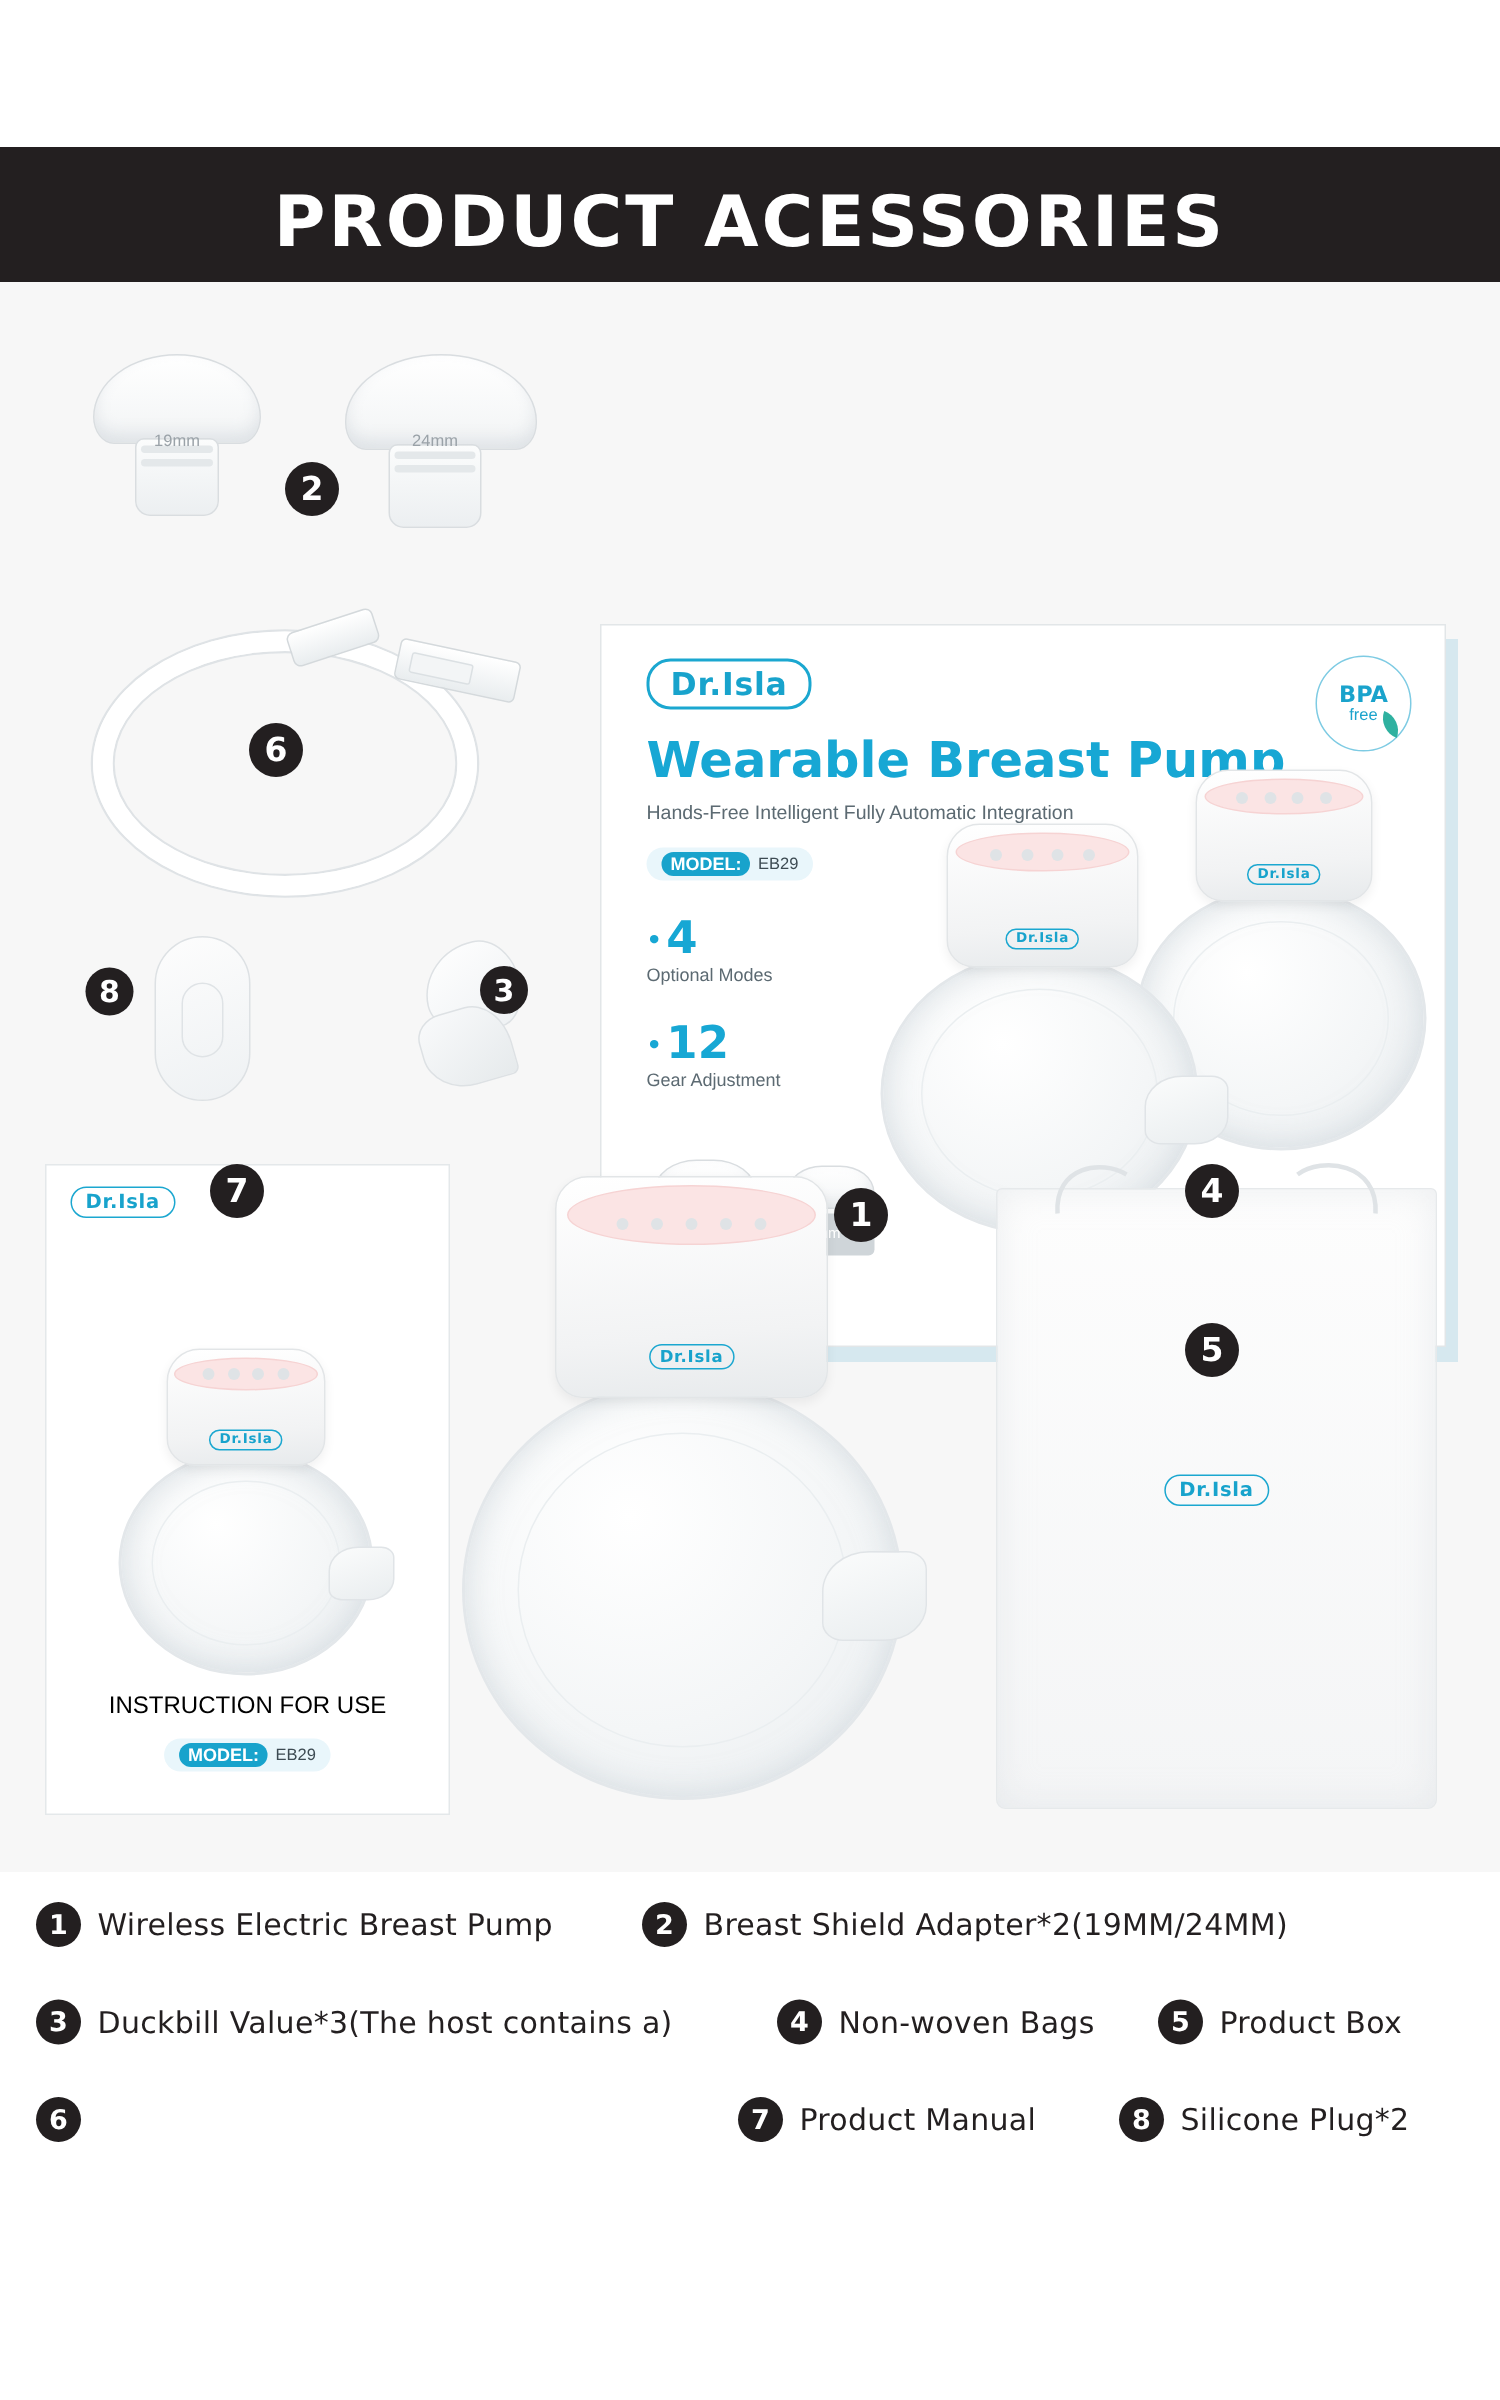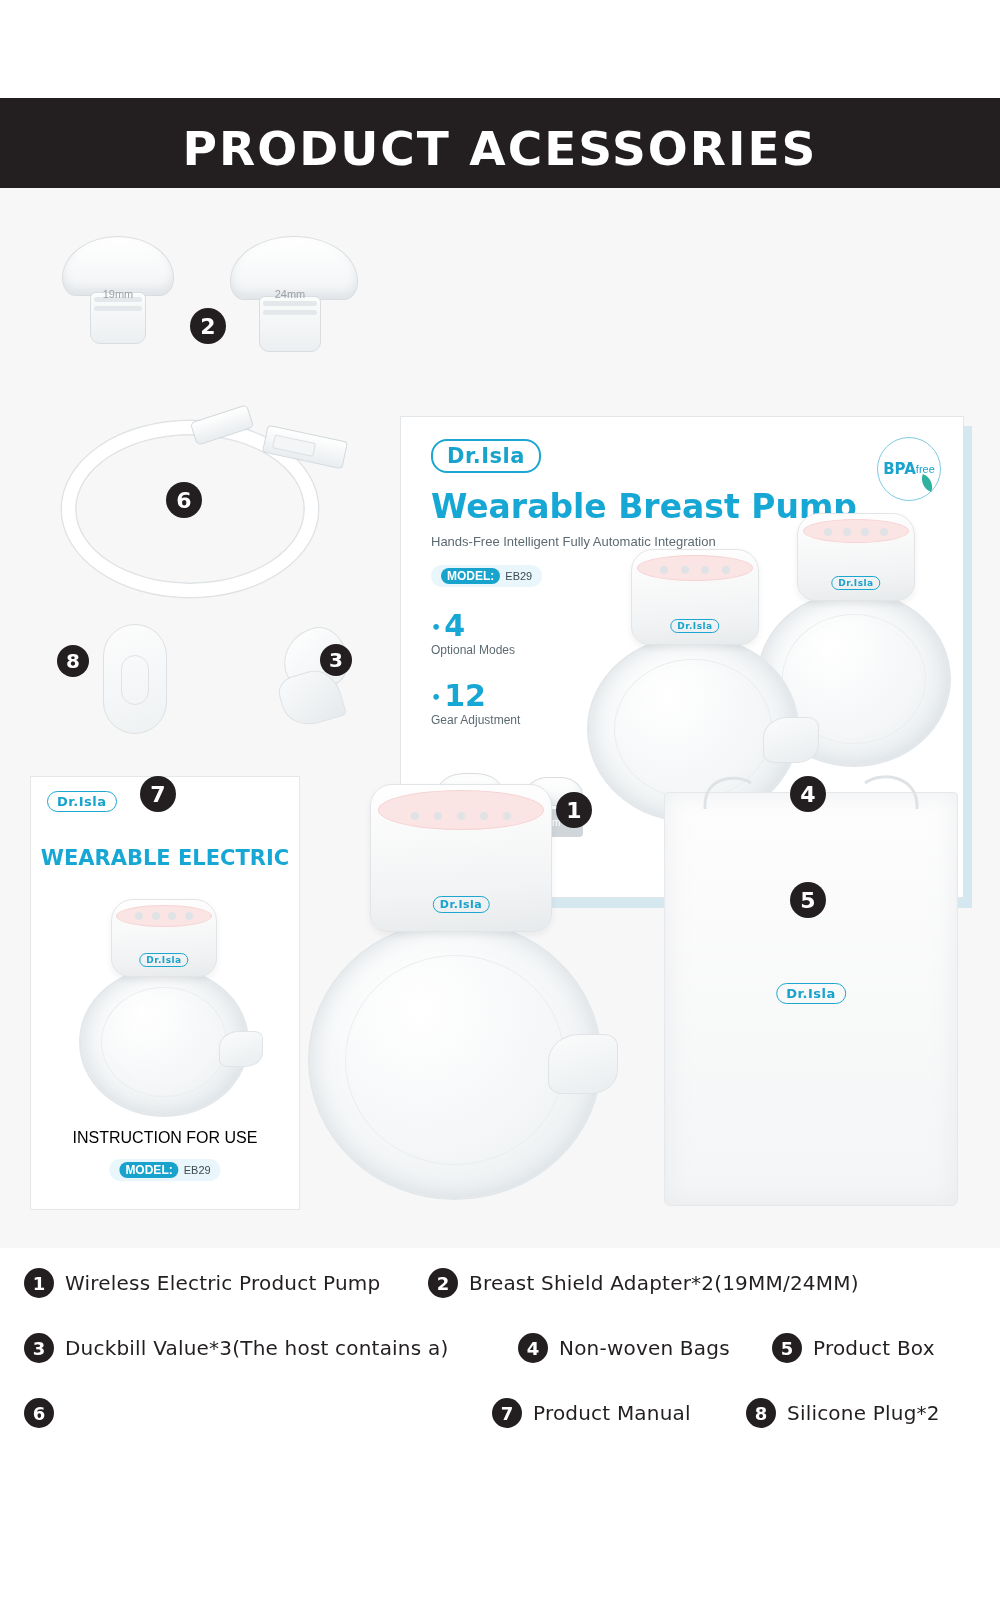--- a/index.html
+++ b/index.html
@@ -134,21 +134,21 @@
     background:#e9f6fb;border-radius:11px;padding:3px 10px;font-size:11px;color:#3d4b53;
   }
   .model-pill b{background:#18a3cc;color:#fff;border-radius:8px;padding:1px 6px;font-size:12px;}
   .spec{margin-top:24px;}
   .spec .num{color:#17a7d4;font-size:30px;font-weight:bold;line-height:1;
     font-family:"DejaVu Sans", sans-serif;}
   .spec .num:before{content:"•";font-size:16px;vertical-align:middle;margin-right:3px;}
   .spec .cap{color:#5c6a72;font-size:12px;margin-top:2px;}
   .bpa{
     position:absolute;right:22px;top:20px;width:62px;height:62px;border-radius:50%;
-    border:1.6px solid #7ecbe3;display:flex;flex-direction:row;
+    border:1.6px solid #7ecbe3;display:flex;flex-direction:column;
     align-items:center;justify-content:center;color:#1aa3cc;
   }
   .bpa b{font-size:15px;line-height:1;font-family:"DejaVu Sans", sans-serif;}
   .bpa span{font-size:11px;}
   .leaf{position:absolute;right:6px;bottom:10px;width:14px;height:14px;
     background:#2fb1a0;border-radius:0 100% 0 100%;transform:rotate(20deg);}
 
   .size-swatch{
     position:absolute;left:36px;bottom:60px;width:146px;height:28px;
     background:#cfd5d9;border-radius:4px;display:flex;
@@ -347,21 +347,20 @@
         </div>
       </div>
     </div>
     <div class="bubble lg" style="left:790px;top:694px;">5</div>
 
     <div class="manual">
       <div style="position:absolute;left:16px;top:14px;">
         <div class="brand-pill sm">Dr.Isla</div>
       </div>
       <div style="position:absolute;left:0;right:0;top:68px;">
-        <h3>WEARABLE ELECTRIC</h3>
       </div>
 
       <div class="pump" style="left:48px;top:122px;width:180px;height:208px;">
         <div class="shield" style="left:0;top:68px;width:166px;height:146px;"></div>
         <div class="spout" style="left:140px;top:132px;width:42px;height:34px;"></div>
         <div class="motor" style="left:32px;top:0;width:104px;height:76px;">
           <div class="top-ring"></div>
           <div class="dots">
               <i></i>
               <i></i>
@@ -407,21 +406,21 @@
       <div class="bag-logo brand-pill sm">Dr.Isla</div>
     </div>
     <div class="bubble lg" style="left:790px;top:588px;">4</div>
 
   </div>
 
   <div class="legend">
 
     <div class="lrow" style="left:24px;top:20px;">
       <div class="lnum">1</div>
-      <div class="ltxt">Wireless Electric Product Pump</div>
+      <div class="ltxt">Wireless Electric Breast Pump</div>
     </div>
     <div class="lrow" style="left:428px;top:20px;">
       <div class="lnum">2</div>
       <div class="ltxt">Breast Shield Adapter*2(19MM/24MM)</div>
     </div>
 
     <div class="lrow" style="left:24px;top:85px;">
       <div class="lnum">3</div>
       <div class="ltxt">Duckbill Value*3(The host contains a)</div>
     </div>

